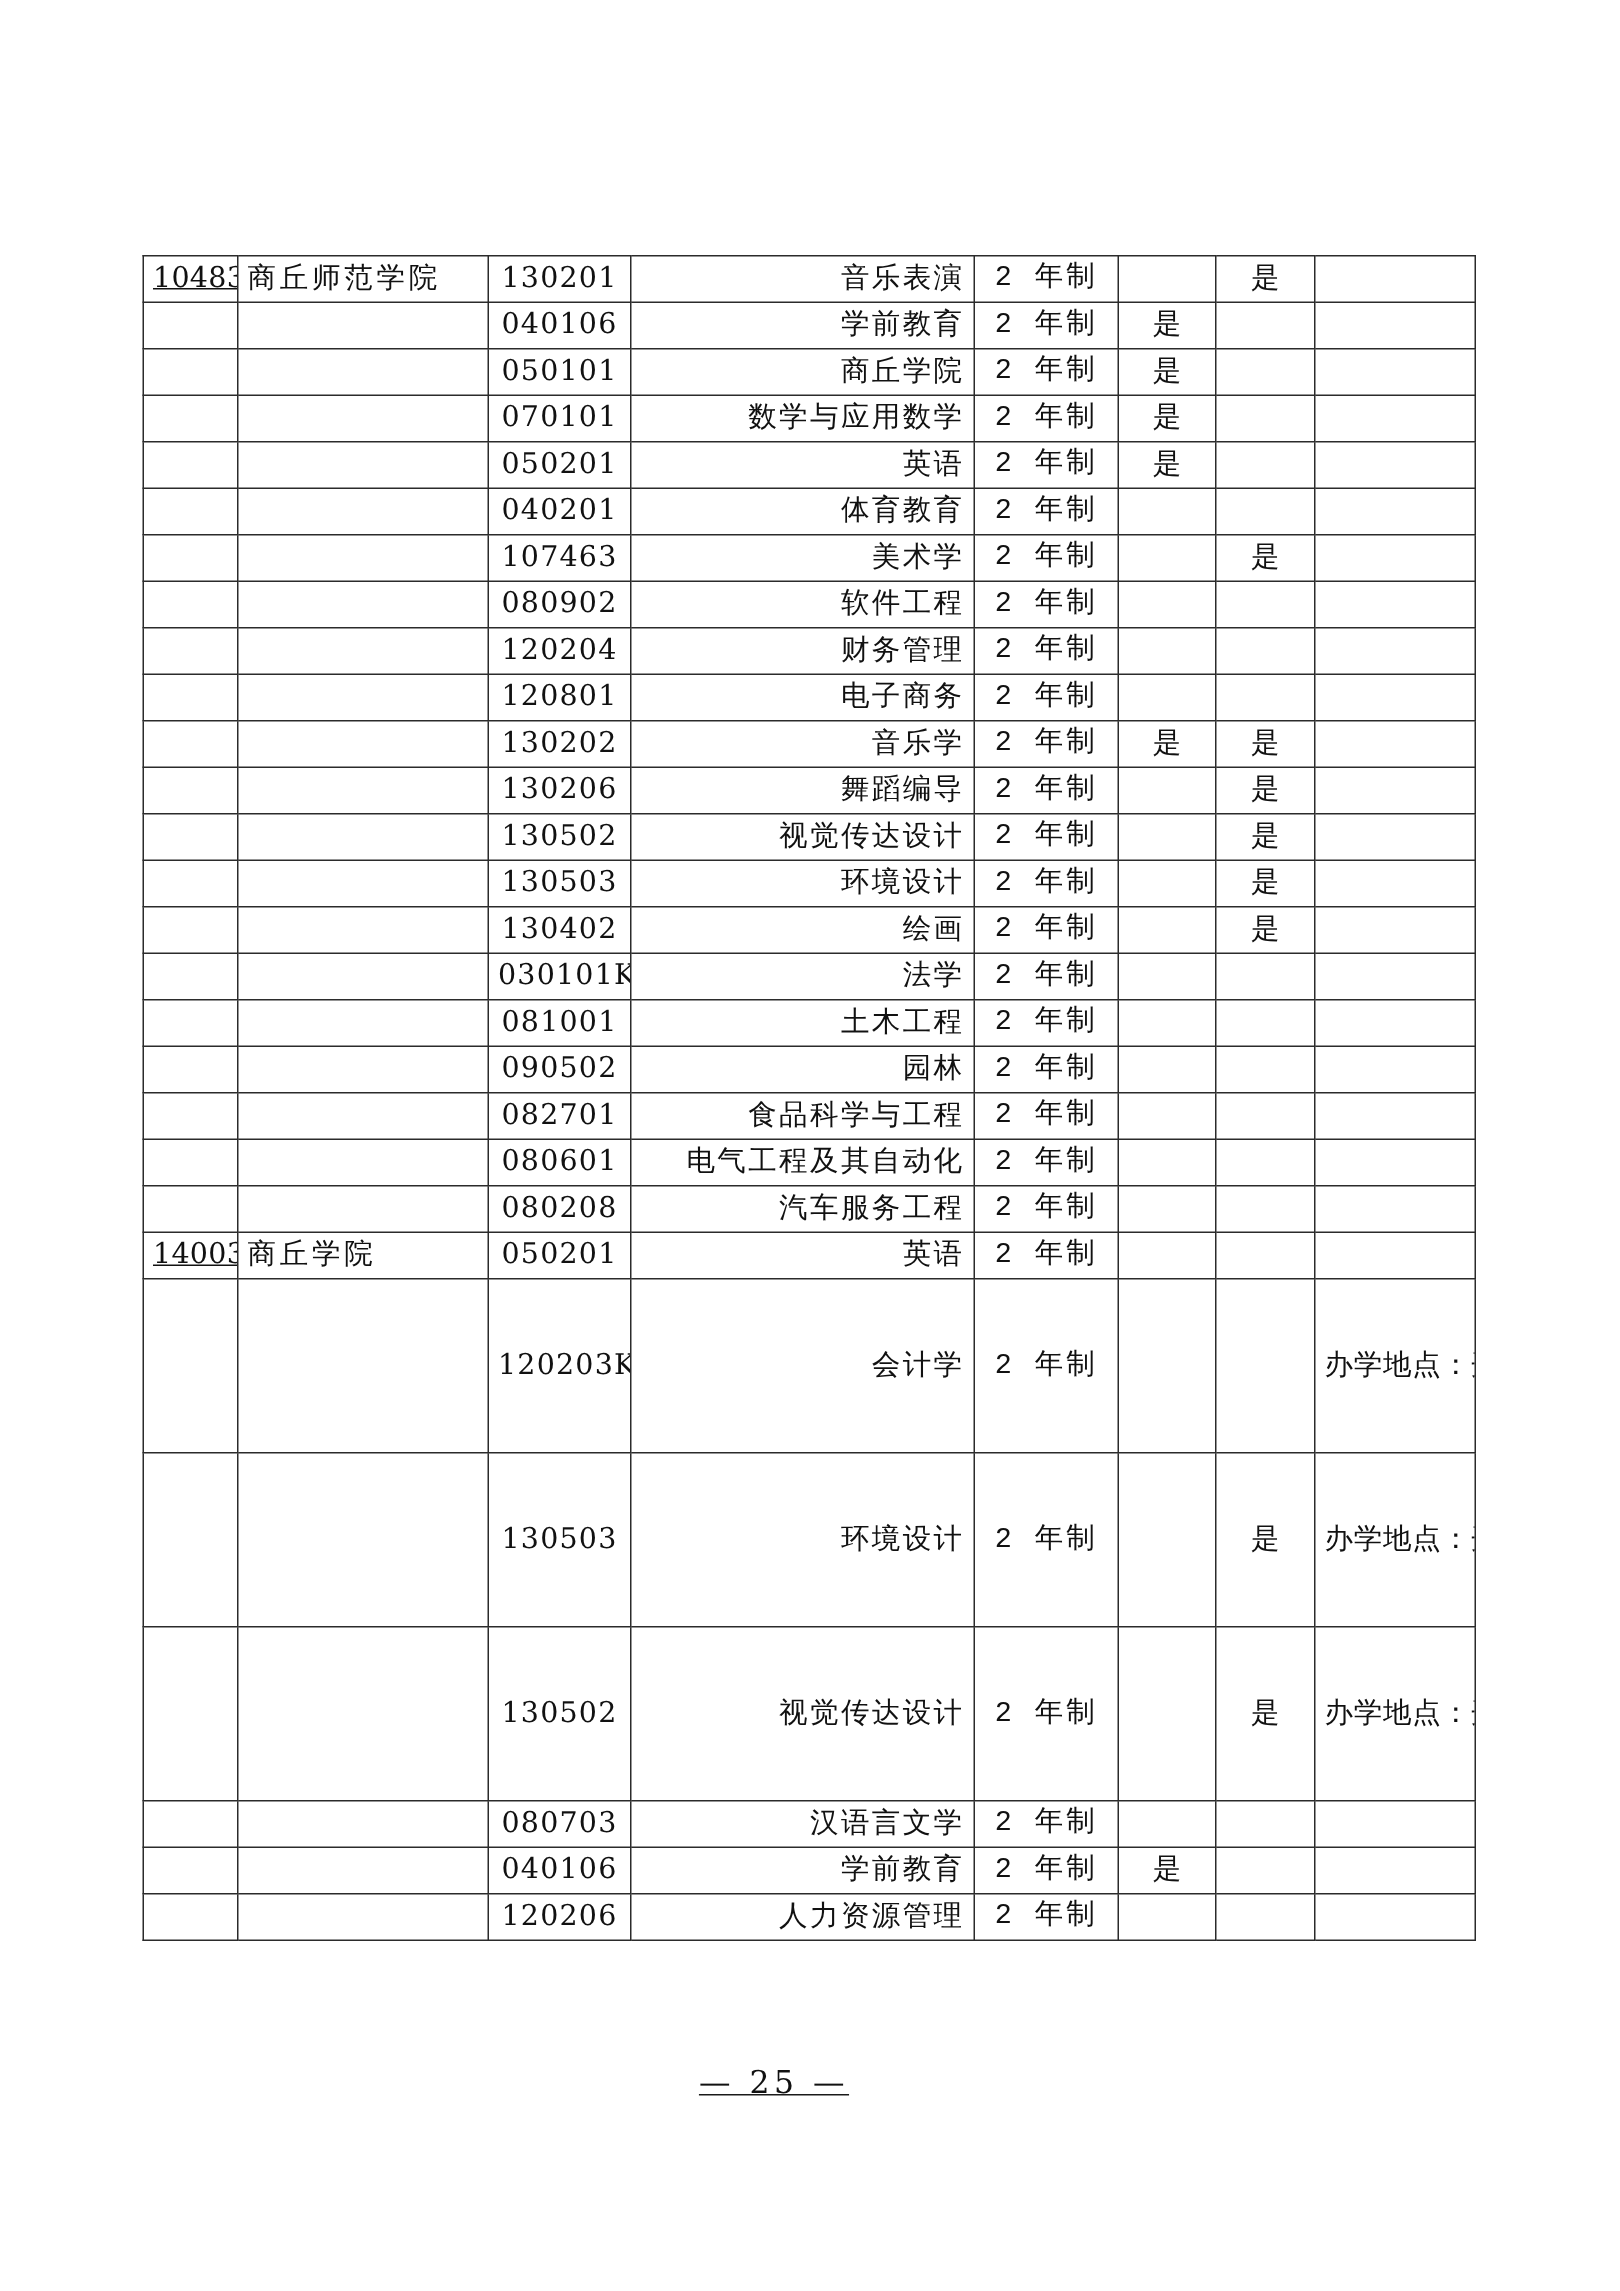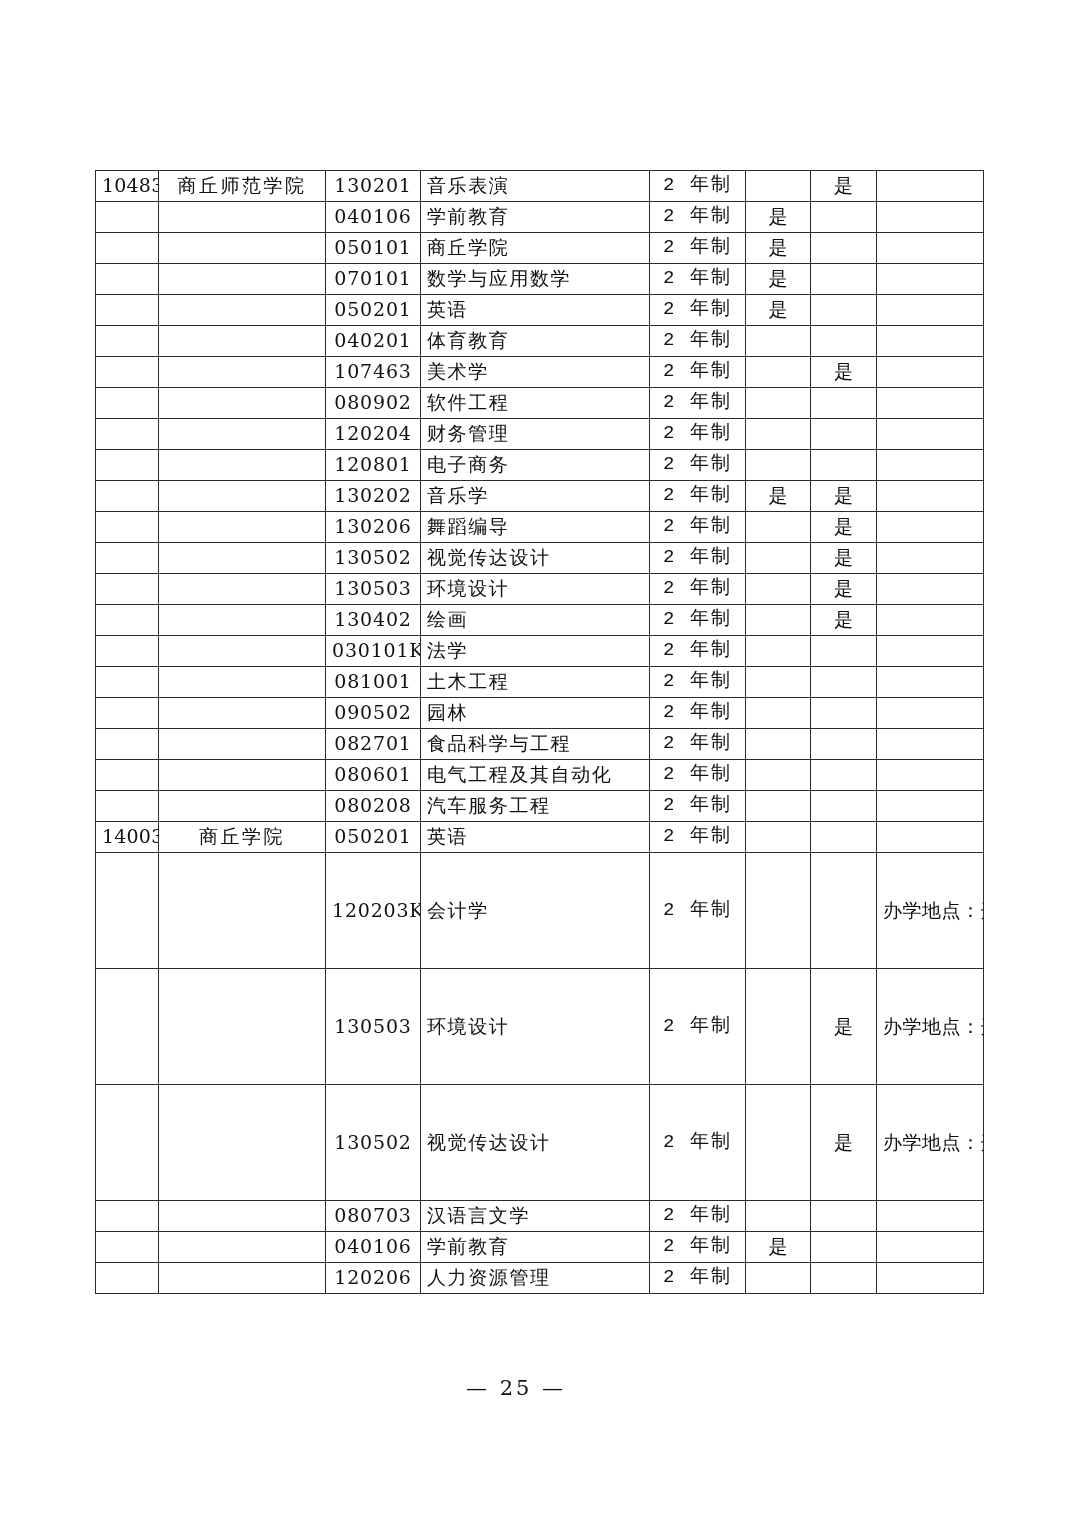--- a/index.html
+++ b/index.html
@@ -63,33 +63,34 @@
   col.c-duration    { width: 96px; }
   col.c-flag-a      { width: 65px; }
   col.c-flag-b      { width: 66px; }
   col.c-note        { width: 107px; }
 
   td.cell-school-code {
     text-align: left;
     letter-spacing: 0.2px;
     padding-left: 3px;
     padding-right: 1px;
+    text-decoration: underline;
   }
   td.cell-school-name {
-    text-align: center;
+    text-align: left;
     letter-spacing: 2.5px;
     padding-left: 3px;
   }
   td.cell-major-code {
     text-align: center;
     letter-spacing: 0.8px;
     padding-left: 4px;
   }
   td.cell-major-name {
-    text-align: left;
+    text-align: right;
     letter-spacing: 1.6px;
     padding-left: 6px;
     margin-left: 32px;
   }
   td.cell-duration {
     text-align: center;
     letter-spacing: 2px;
     font-family: Liberation Mono, monospace;
   }
   td.cell-flag {
@@ -109,20 +110,21 @@
 
   
   #page-footer {
     position: absolute;
     left: 0;
     top: 1376px;
     width: 1080px;
     text-align: center;
     padding-right: 48px;
     box-sizing: border-box;
+    text-decoration: underline;
   }
   #page-number {
     font-size: 21px;
     letter-spacing: 3px;
     color: #111111;
     font-family: "DejaVu Serif", "Liberation Serif", serif;
   }
 </style>
 </head>
 <body>

